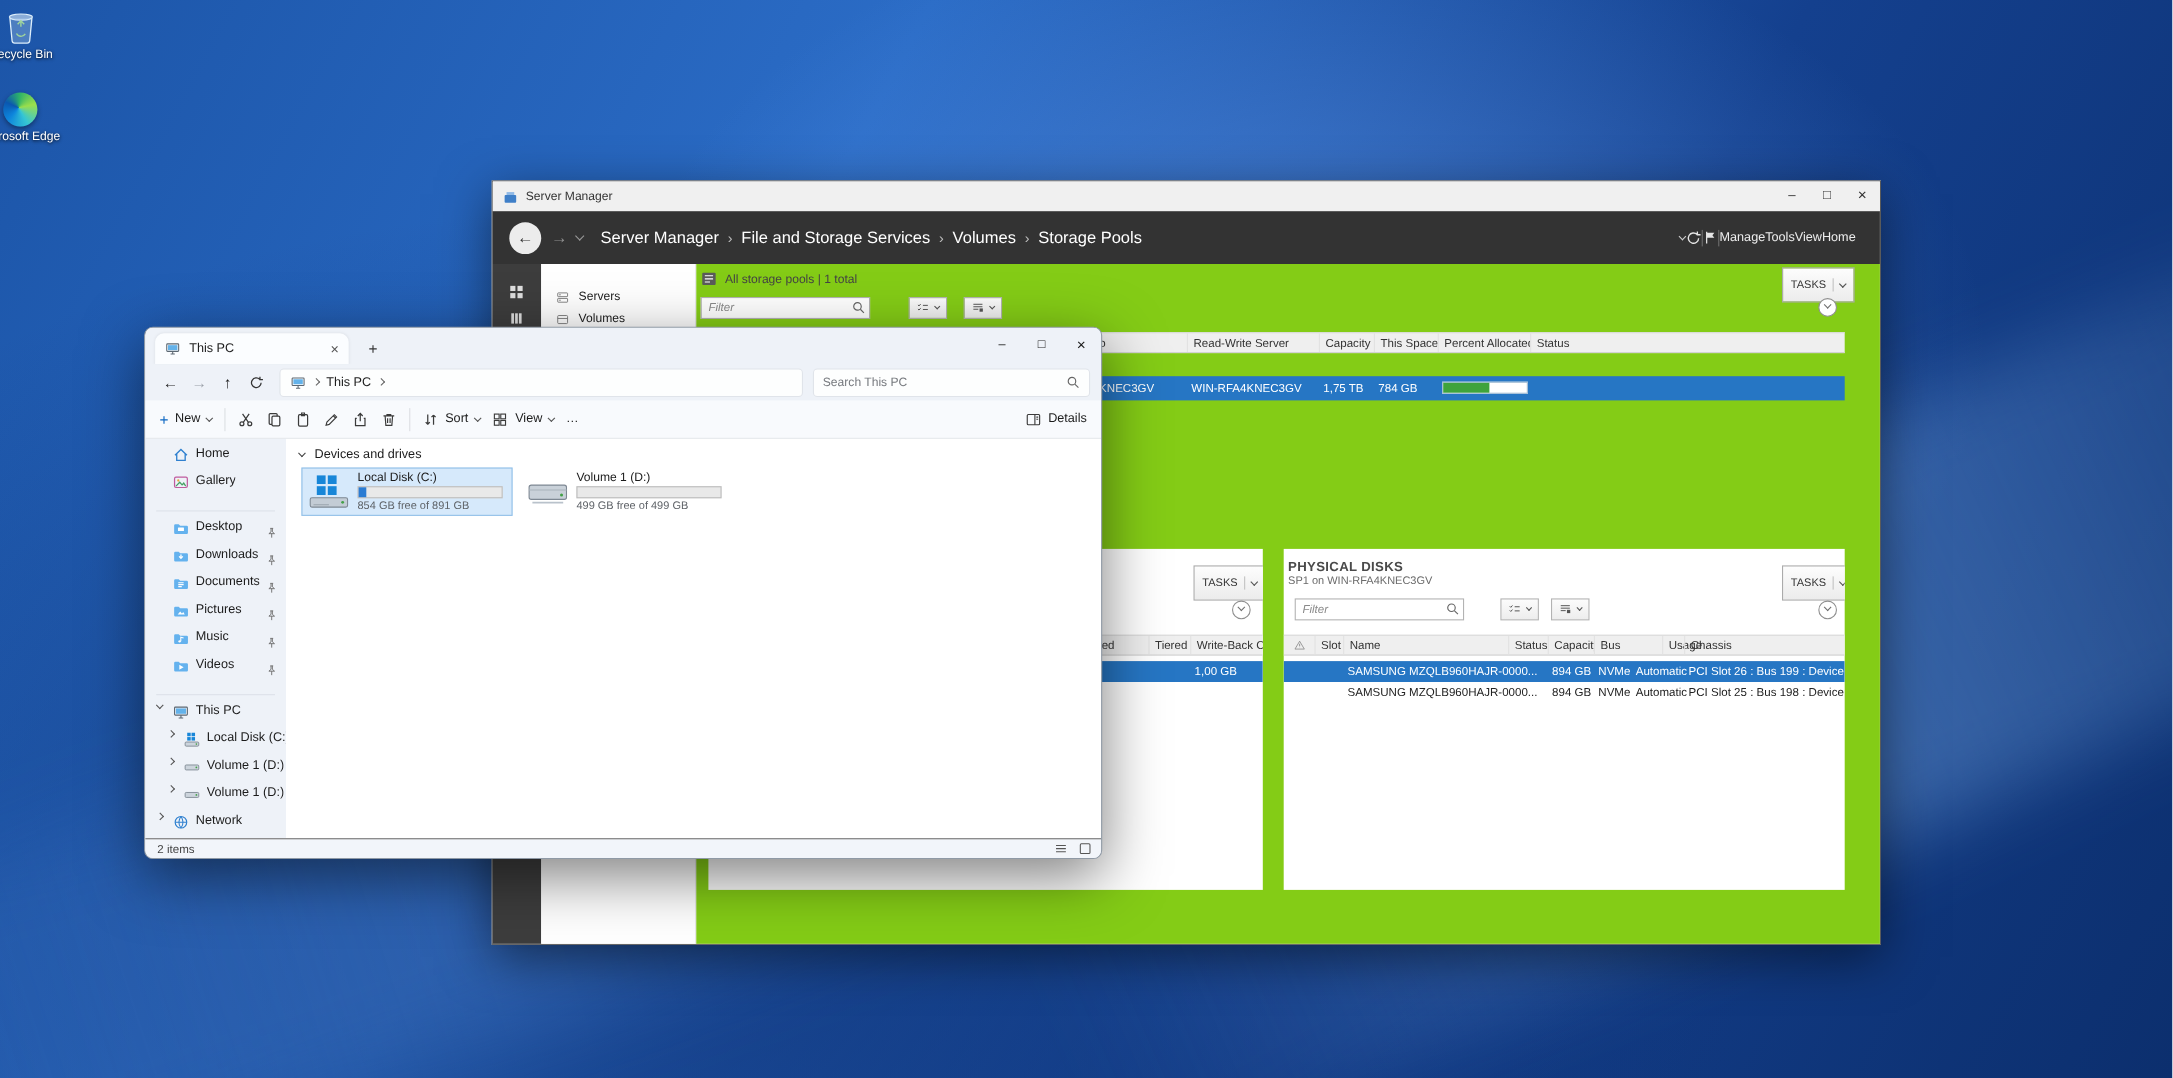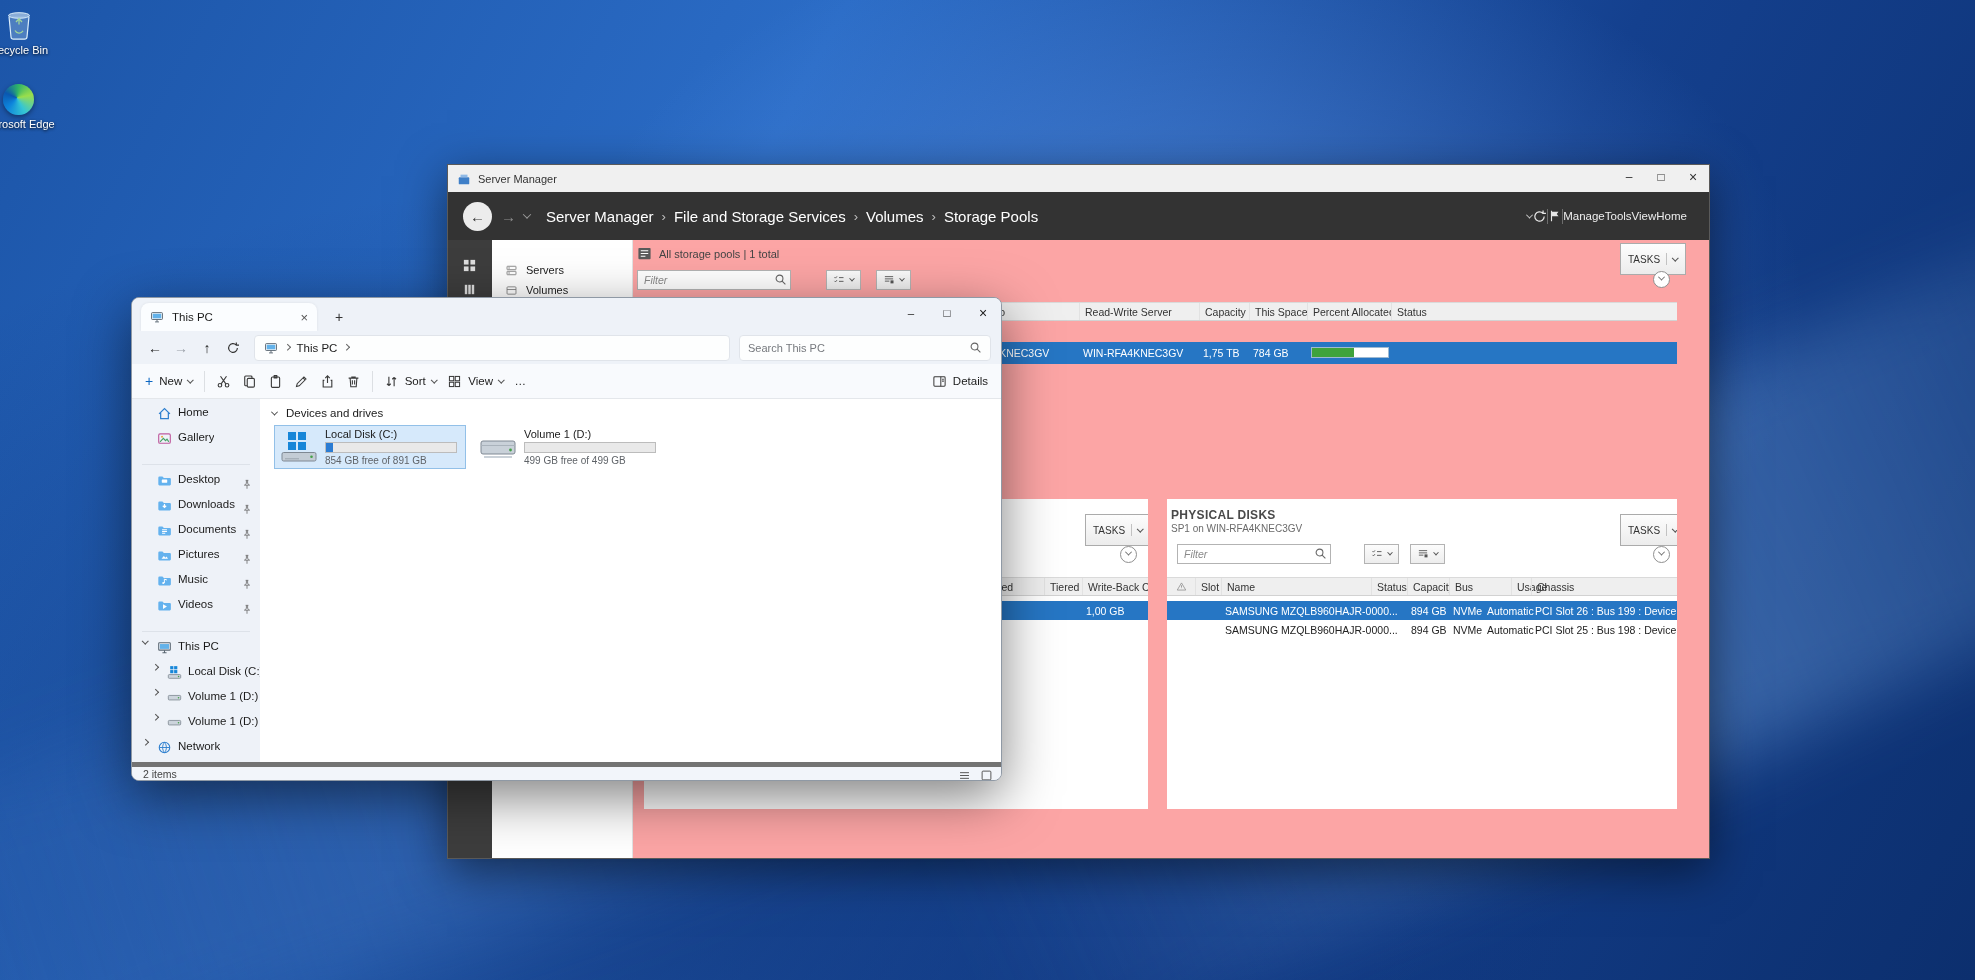--- a/index.html
+++ b/index.html
@@ -42,21 +42,21 @@
 .sm-bc{display:flex;align-items:center;margin-left:16px;font-size:15px;color:#fff;white-space:nowrap;}
 .bc-sep{color:#bdbdbd;margin:0 8px;font-size:13px;}
 .bc-sep::before{content:"›";}
 .sm-navright{position:absolute;right:22px;top:0;height:48px;display:flex;align-items:center;font-size:11.5px;color:#ededed;}
 .nv-div{width:1px;height:15px;background:#6d6d6d;}
 .sm-strip{position:absolute;left:0;top:75px;bottom:0;width:44px;background:#3d3d3d;}
 .strip-ico{position:absolute;left:14px;width:15px;height:15px;}
 .sm-nav{position:absolute;left:44px;top:75px;bottom:0;width:141px;background:#ffffff;border-right:1px solid #e3e3e3;padding-top:20px;}
 .sm-nav-item{height:20px;display:flex;align-items:center;gap:8px;padding-left:13px;font-size:11px;color:#222;}
 .sm-nav-item .ico{width:13px;height:13px;}
-.sm-main{position:absolute;left:185px;top:75px;right:0;bottom:0;background:#fca5a5;overflow:hidden;}
+.sm-main{position:absolute;left:185px;top:75px;right:0;bottom:0;background:#84cc16;overflow:hidden;}
 .sp-hdr{position:absolute;left:4px;top:6px;display:flex;align-items:center;gap:7px;font-size:11px;color:#444;}
 .sp-hdr .ico{width:15px;height:15px;}
 .tasks{position:absolute;display:flex;align-items:center;gap:6px;height:32px;padding:0 7px;background:linear-gradient(#fdfdfd,#ececec);border:1px solid #ababab;font-size:10px;color:#333;}
 .tasks .chev{width:4.5px;height:4.5px;color:#555;}
 .tasks .tdiv{width:1px;height:12px;background:#c2c2c2;}
 .filterwrap{position:absolute;width:154px;height:20px;}
 .filterwrap input{width:100%;height:100%;border:1px solid #b3b3b3;background:#fff;font-size:10.5px;padding:0 22px 0 6px;color:#444;}
 .filterwrap input::placeholder{font-style:italic;color:#8a8a8a;}
 .filterwrap .ico{position:absolute;right:4px;top:3px;width:13px;height:13px;}
 .splitbtn{position:absolute;height:20px;display:flex;align-items:center;gap:5px;padding:0 6px;border:1px solid #b3b3b3;background:linear-gradient(#fcfcfc,#ededed);color:#555;}
@@ -118,21 +118,21 @@
 .group-hdr{position:absolute;left:12px;top:8px;display:flex;align-items:center;gap:9px;font-size:11.5px;color:#1b1b1b;}
 .group-hdr .chev{width:5px;height:5px;color:#444;}
 .tile-d{position:absolute;top:26px;width:192px;height:44px;display:flex;align-items:center;gap:8px;padding:3px 6px;border:1px solid transparent;}
 .tile-d.sel{background:#d6e9fb;border-color:#92c0e8;}
 .tile-d .t-ico{width:36px;height:30px;}
 .td-col{display:flex;flex-direction:column;gap:2px;min-width:0;}
 .td-name{font-size:11px;color:#1b1b1b;white-space:nowrap;}
 .td-bar{width:132px;height:11px;background:#e9e9e9;border:1px solid #bcbcbc;}
 .td-fill{height:100%;background:#2b7cd3;}
 .td-cap{font-size:10px;color:#5f6368;white-space:nowrap;}
-.fe-status{position:absolute;left:0;right:0;bottom:0;height:18px;background:#f2f5fa;border-top:5px solid #737373;display:flex;align-items:center;padding:0 11px;font-size:10.5px;color:#444;}
+.fe-status{position:absolute;left:0;right:0;bottom:0;height:18px;background:#f2f5fa;border-top:1px solid #737373;display:flex;align-items:center;padding:0 11px;font-size:10.5px;color:#444;}
 .fs-icos{position:absolute;right:8px;top:2px;display:flex;gap:9px;}
 .fs-icos .ico{width:13px;height:13px;}
 </style>
 </head>
 <body>
 
 <div id="desktop">
   <div class="streak" id="st1"></div>
   <div class="streak" id="st2"></div>
 

